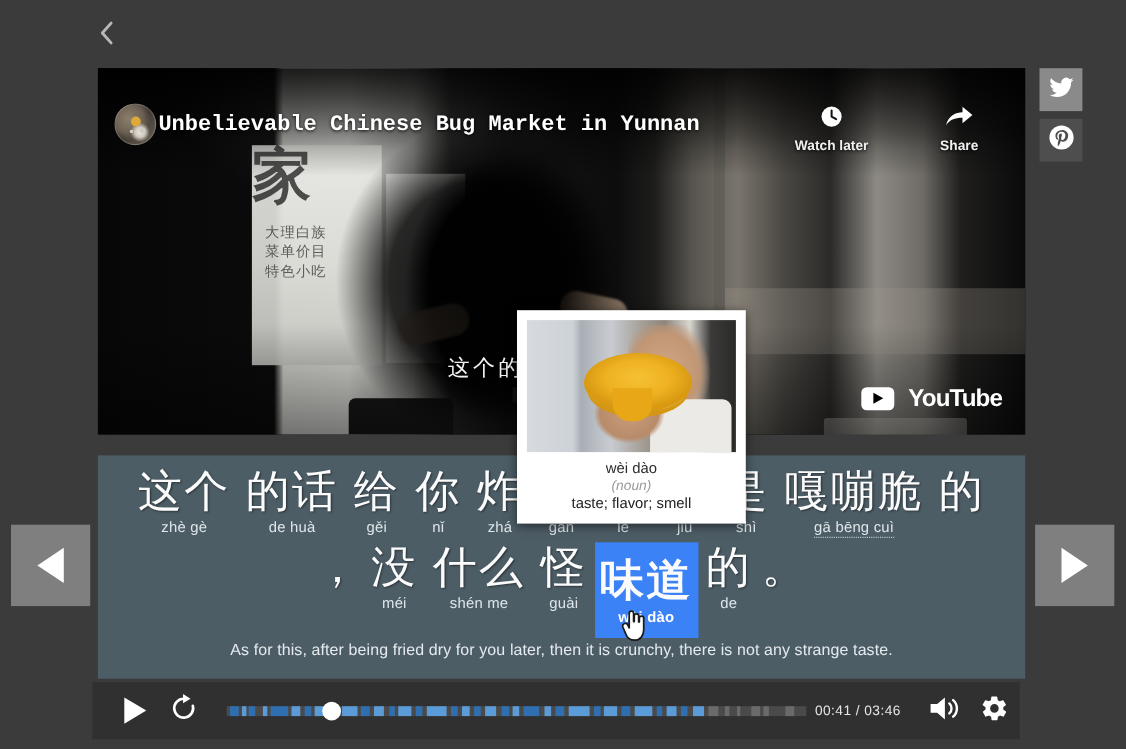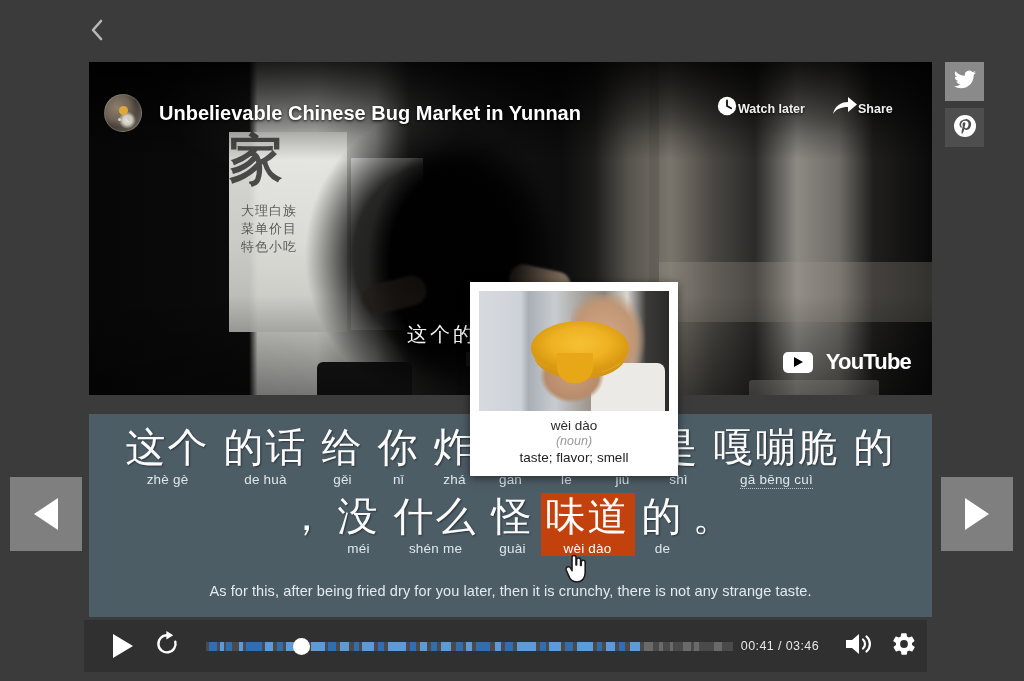--- a/index.html
+++ b/index.html
@@ -172,38 +172,39 @@
   }
   .channel-avatar::after {
     content: "";
     position: absolute;
     left: 14px; top: 11px; width: 9px; height: 9px;
     background: #e0a838;
     border-radius: 50%;
     box-shadow: 6px 8px 0 -2px #cfcac2, -4px 9px 0 -3px #d8d3cb;
   }
   .channel-title {
-    margin-left: 17px;
+    margin-left: 2px;
     color: #fff;
     font-size: 20px;
     font-weight: bold;
     text-shadow: 0 1px 3px rgba(0,0,0,0.9);
     white-space: nowrap;
+    font-family: Liberation Mono, monospace;
   }
 
   .yt-actions {
     position: absolute;
     right: 20px; top: 30px;
     display: flex;
     gap: 36px;
   }
   .yt-action {
     width: 80px;
     display: flex;
-    flex-direction: row;
+    flex-direction: column;
     align-items: center;
     cursor: pointer;
   }
   .yt-action .glyph {
     height: 28px;
     display: flex; align-items: center; justify-content: center;
   }
   .yt-action .lbl {
     margin-top: 5px;
     color: #f0f0f0;
@@ -320,22 +321,23 @@
     letter-spacing: .2px;
     white-space: nowrap;
   }
   .word.punct { padding: 0 2px; cursor: default; }
   .word.punct .py { visibility: hidden; }
   .word.dotted .py {
     border-bottom: 1px dotted rgba(210,220,226,0.85);
     padding-bottom: 1px;
   }
   .word.selected {
-    background: #c2410c;
-    padding: 0 5px;
+    background: #3b82f6;
+    padding: 12px 5px;
+    font-weight: bold;
   }
   .word.selected .hz { text-shadow: none; }
   .word.selected .py { color: #ffffff; }
 
   .translation {
     position: absolute;
     left: 0; right: 0; bottom: 18px;
     text-align: center;
     color: #e4eaee;
     font-size: 14.5px;

